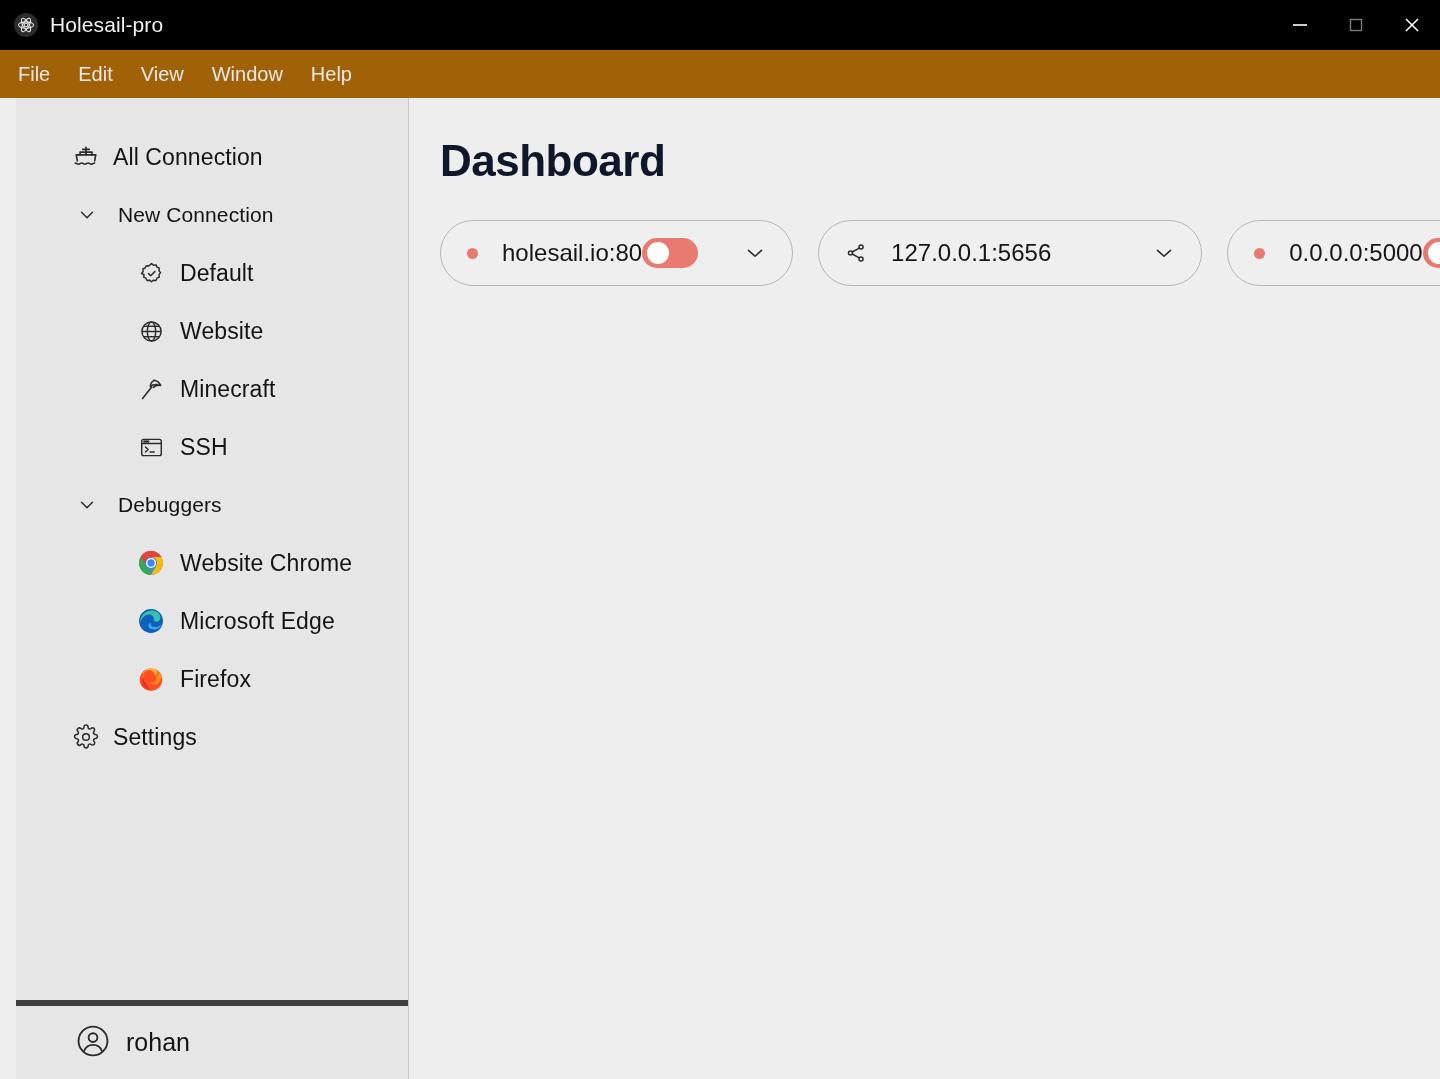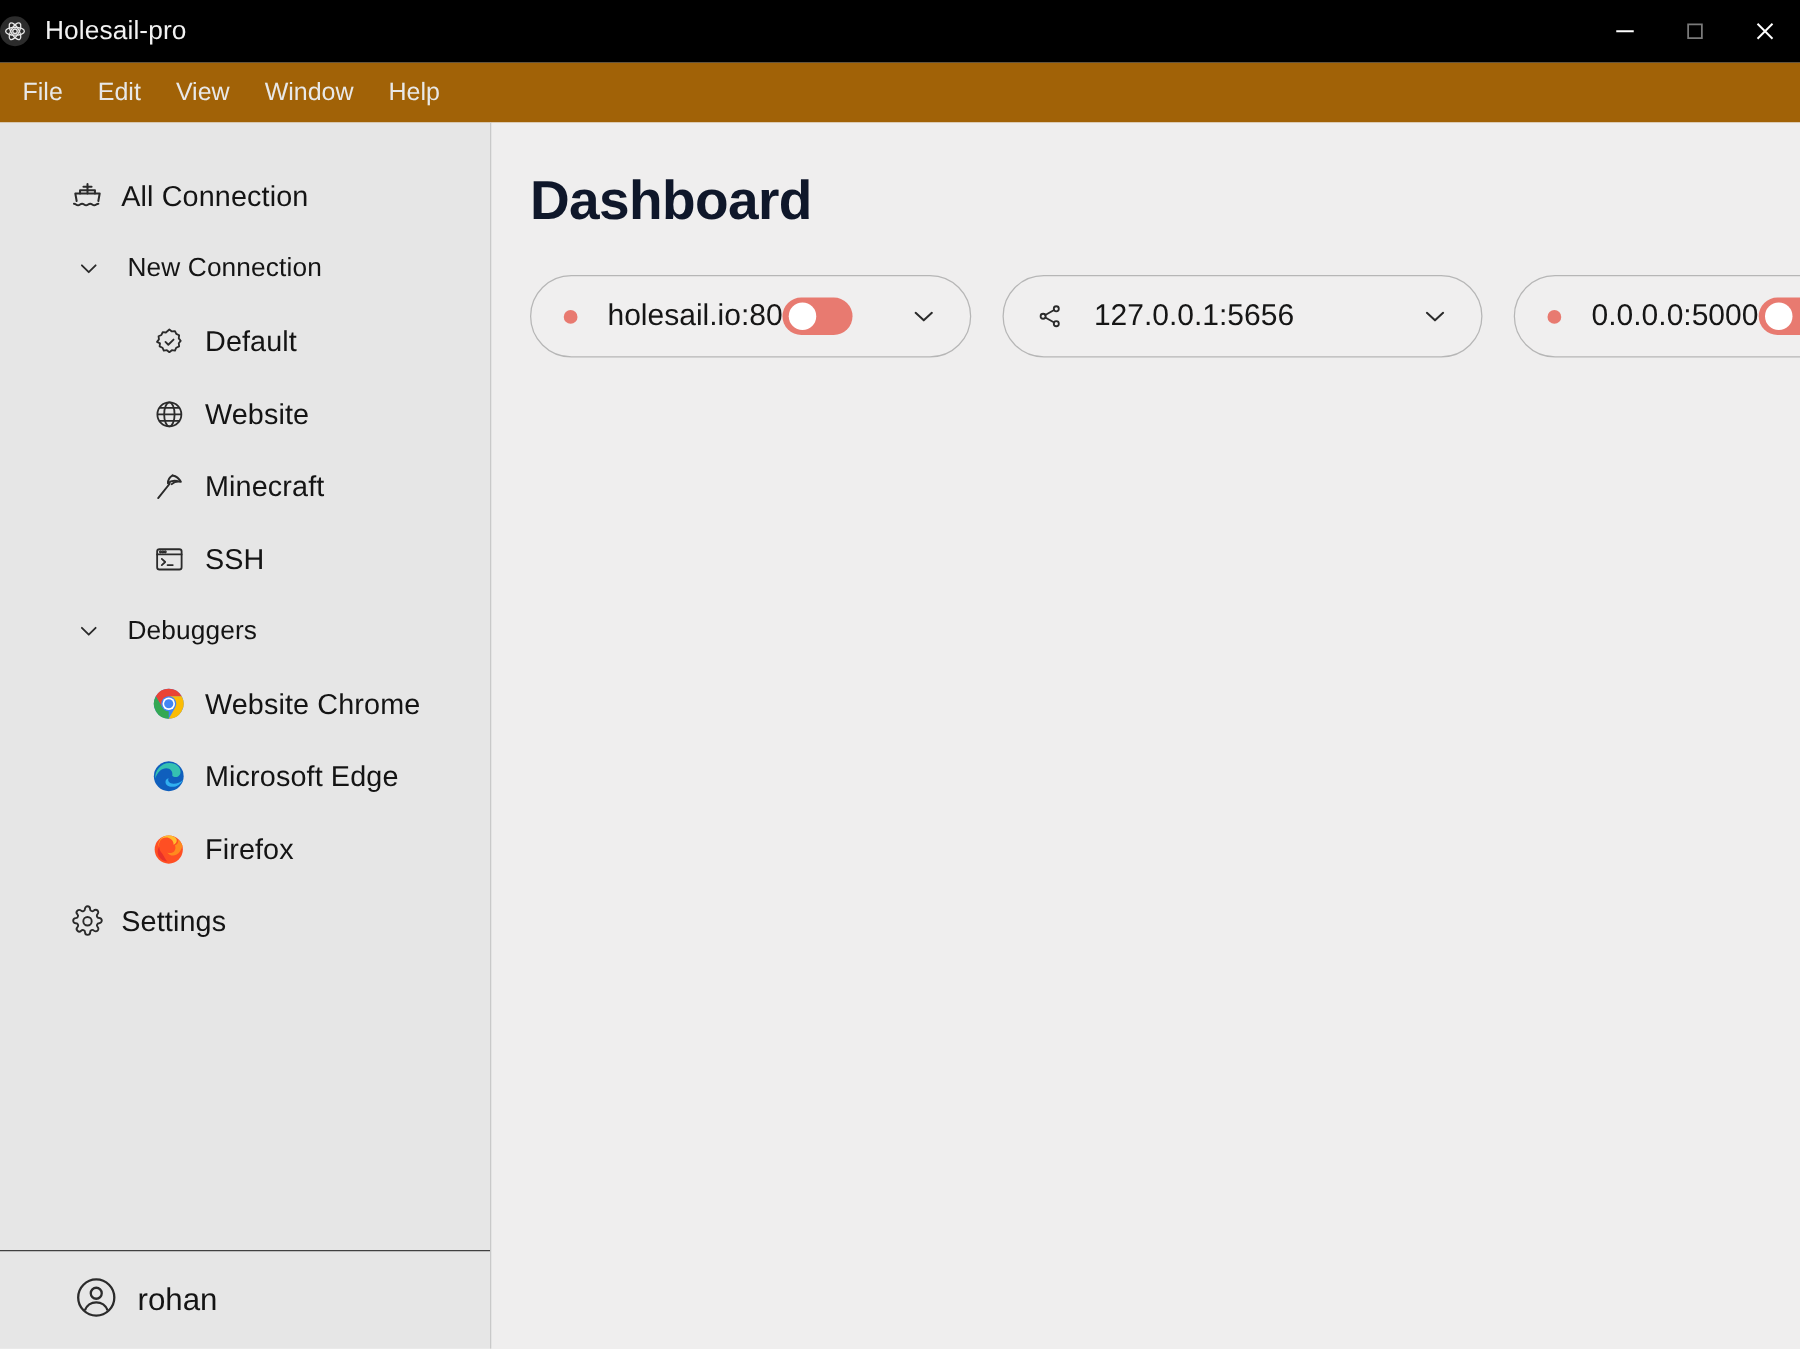--- a/index.html
+++ b/index.html
@@ -27,20 +27,21 @@
     background: #000000;
     display: flex;
     align-items: center;
     flex: 0 0 50px;
     position: relative;
   }
   .titlebar-left {
     display: flex;
     align-items: center;
     gap: 12px;
+    padding-left: 14px;
   }
   .app-icon {
     width: 24px; height: 24px;
     display: flex; align-items: center; justify-content: center;
     border-radius: 50%;
     background: #2c2c2c;
   }
   .app-title {
     color: #f2f2f2;
     font-size: 21px;
@@ -74,20 +75,21 @@
     padding: 5px 12px;
     border-radius: 3px;
     cursor: default;
   }
 
   
   .body-area {
     flex: 1 1 auto;
     display: flex;
     min-height: 0;
+    margin-left: 16px;
   }
 
   
   .sidebar {
     width: 393px;
     flex: 0 0 393px;
     background: #e6e6e6;
     border-right: 1px solid #c9c9c9;
     display: flex;
     flex-direction: column;
@@ -121,21 +123,21 @@
   
   .lvl-root  { padding-left: 55px; }
   .lvl-root .nav-label { margin-left: 12px; }
   .lvl-group { padding-left: 56px; }
   .lvl-group .nav-label { margin-left: 16px; font-size: 21px; }
   .lvl-child { padding-left: 120px; }
   .lvl-child .nav-label { margin-left: 14px; font-size: 23px; }
 
   .sidebar-footer {
     flex: 0 0 auto;
-    border-top: 1px solid #404040;
+    border-top: 6px solid #404040;
     height: 79px;
     display: flex;
     align-items: center;
     padding-left: 60px;
     gap: 16px;
     cursor: default;
   }
   .user-name {
     font-size: 25px;
     color: #141414;

